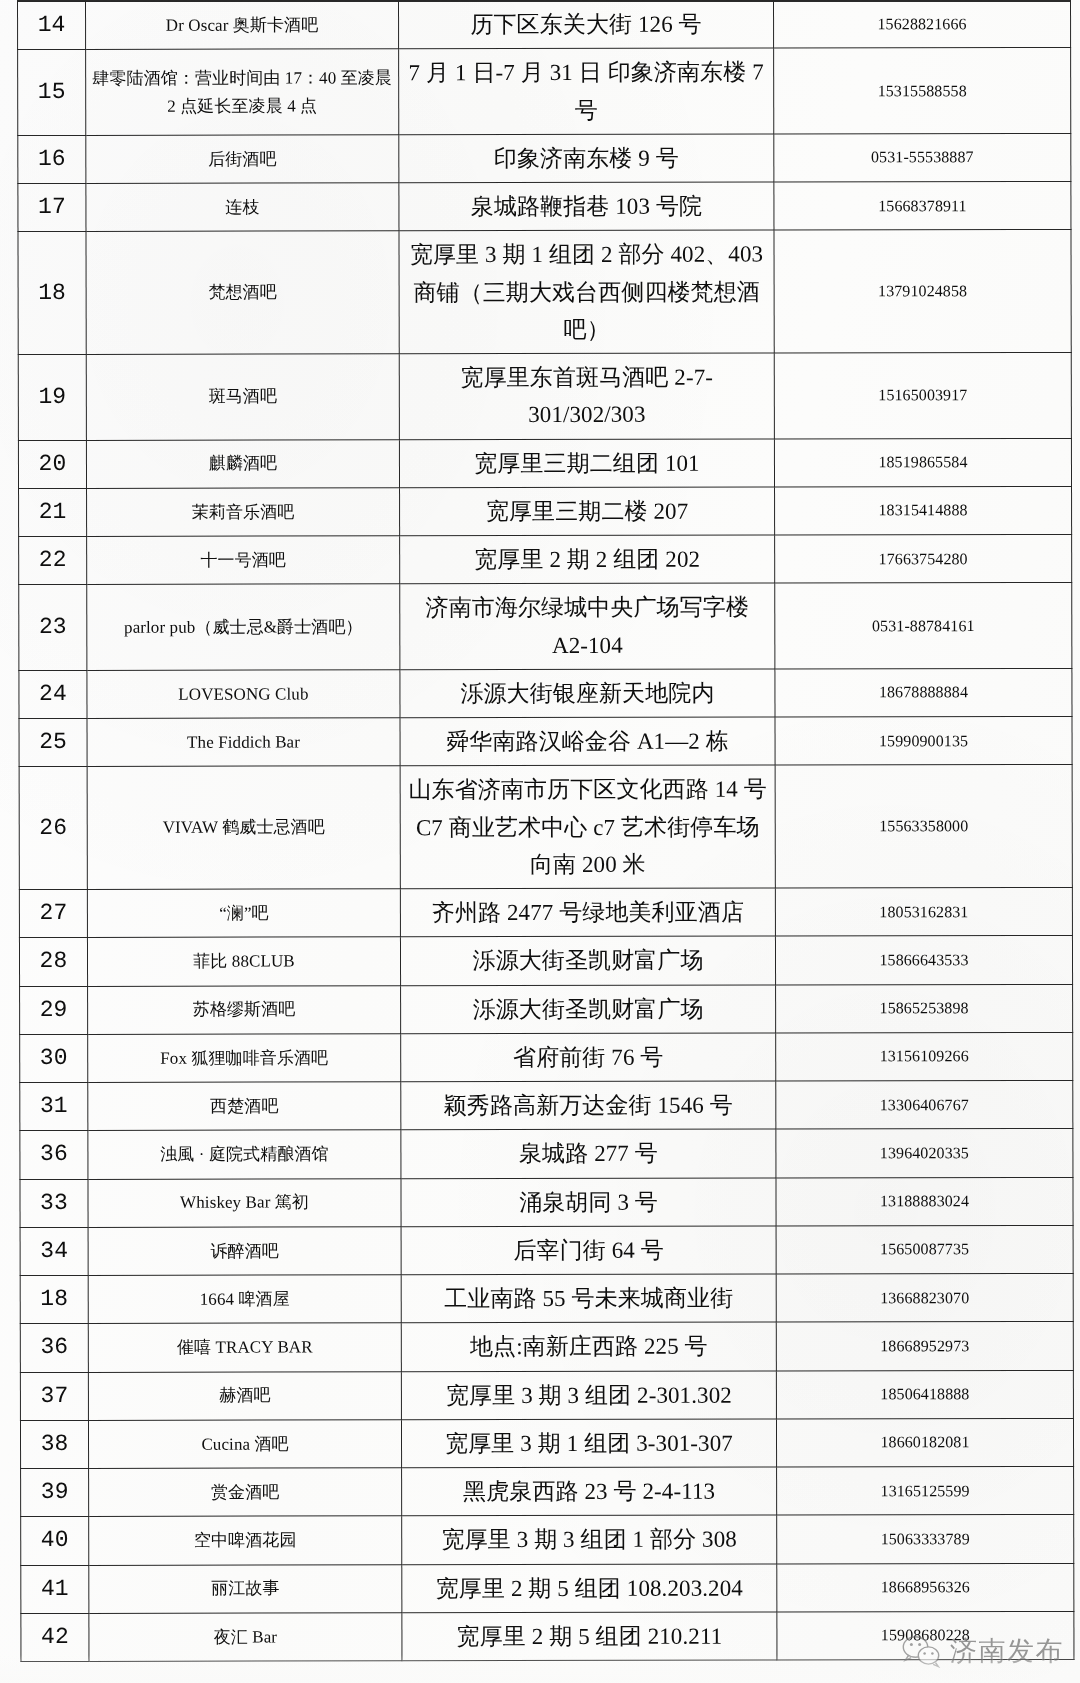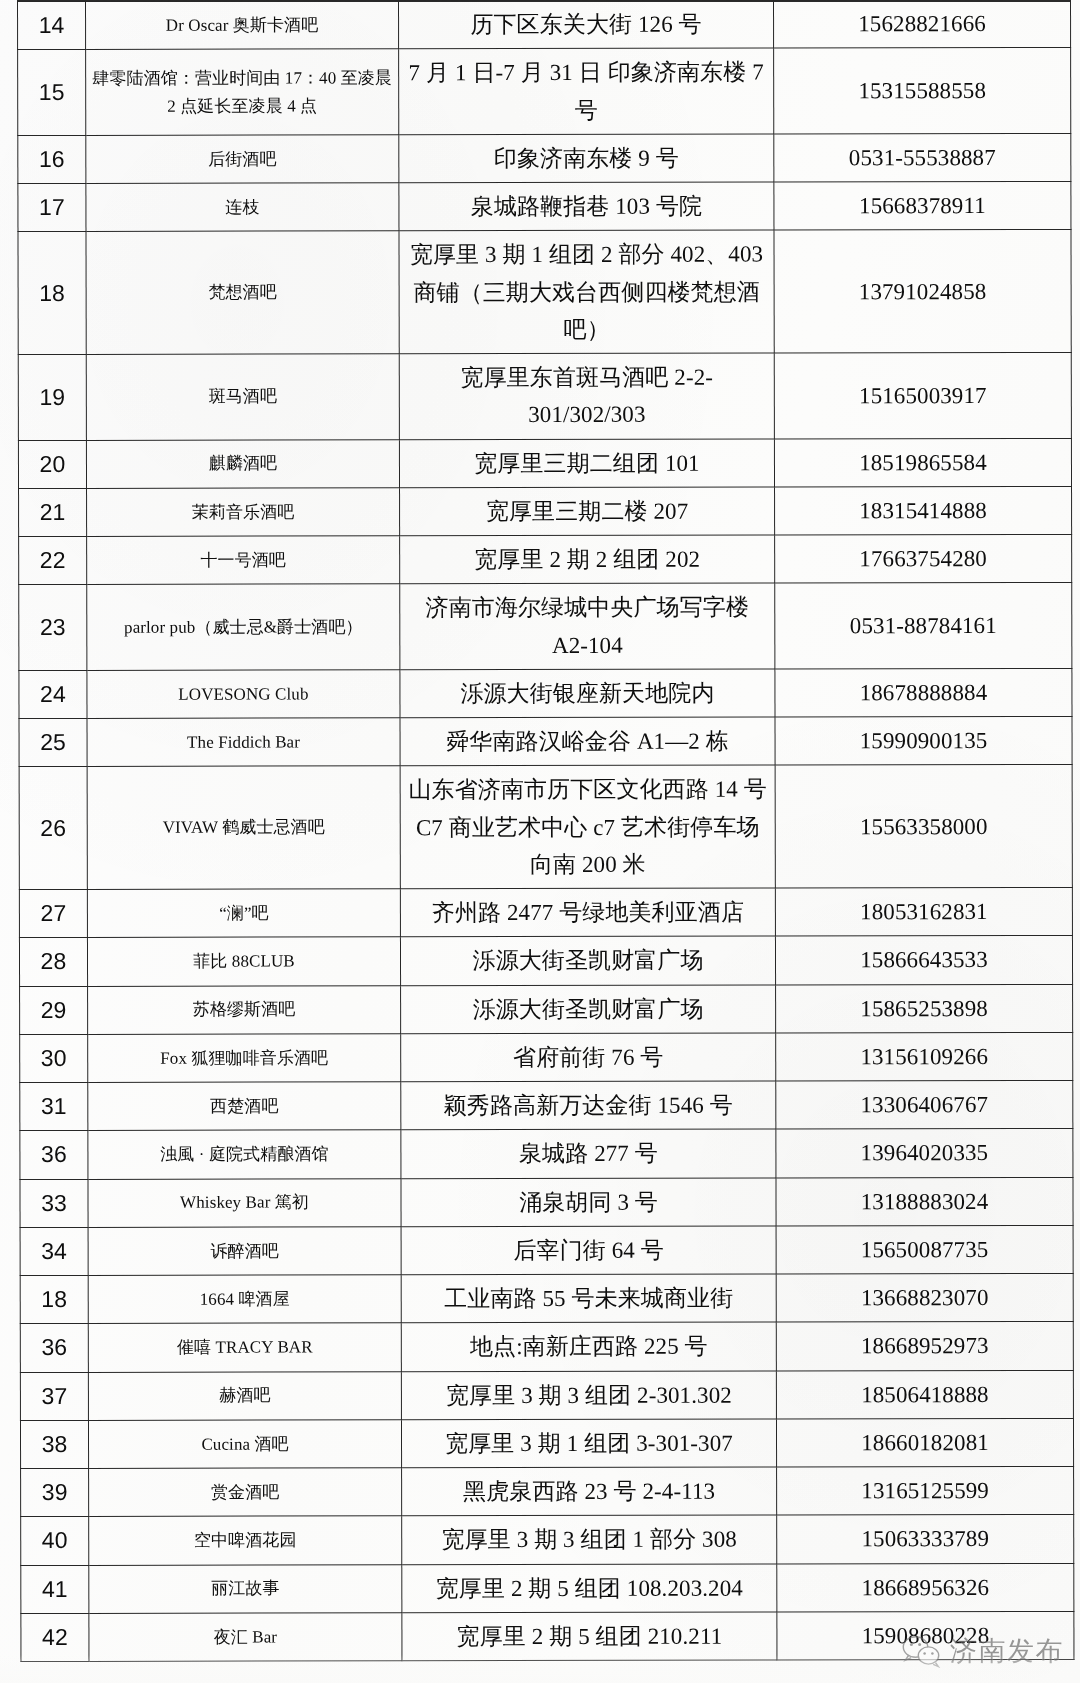--- a/index.html
+++ b/index.html
@@ -49,30 +49,30 @@
     letter-spacing: 0.1px;
   }
 
   col.c-idx   { width: 68px; }
   col.c-name  { width: 313px; }
   col.c-addr  { width: 375px; }
   col.c-phone { width: 297px; }
 
   td.idx {
     font-size: 23px;
-    font-family: Liberation Sans, sans-serif;
+    font-family: Liberation Mono, monospace;
   }
   td.name {
     font-size: 17px;
   }
   td.addr {
     font-size: 23px;
   }
   td.phone {
-    font-size: 23px;
+    font-size: 16px;
     letter-spacing: 0.4px;
   }
 
   
   .top-edge {
     position: absolute;
     left: 17px;
     top: 0px;
     width: 1053px;
     height: 2px;
@@ -163,21 +163,21 @@
         </tr>
         <tr>
           <td class="idx">18</td>
           <td class="name">梵想酒吧</td>
           <td class="addr">宽厚里 3 期 1 组团 2 部分 402、403 商铺（三期大戏台西侧四楼梵想酒吧）</td>
           <td class="phone">13791024858</td>
         </tr>
         <tr>
           <td class="idx">19</td>
           <td class="name">斑马酒吧</td>
-          <td class="addr">宽厚里东首斑马酒吧 2-2-301/302/303</td>
+          <td class="addr">宽厚里东首斑马酒吧 2-7-301/302/303</td>
           <td class="phone">15165003917</td>
         </tr>
         <tr>
           <td class="idx">20</td>
           <td class="name">麒麟酒吧</td>
           <td class="addr">宽厚里三期二组团 101</td>
           <td class="phone">18519865584</td>
         </tr>
         <tr>
           <td class="idx">21</td>

